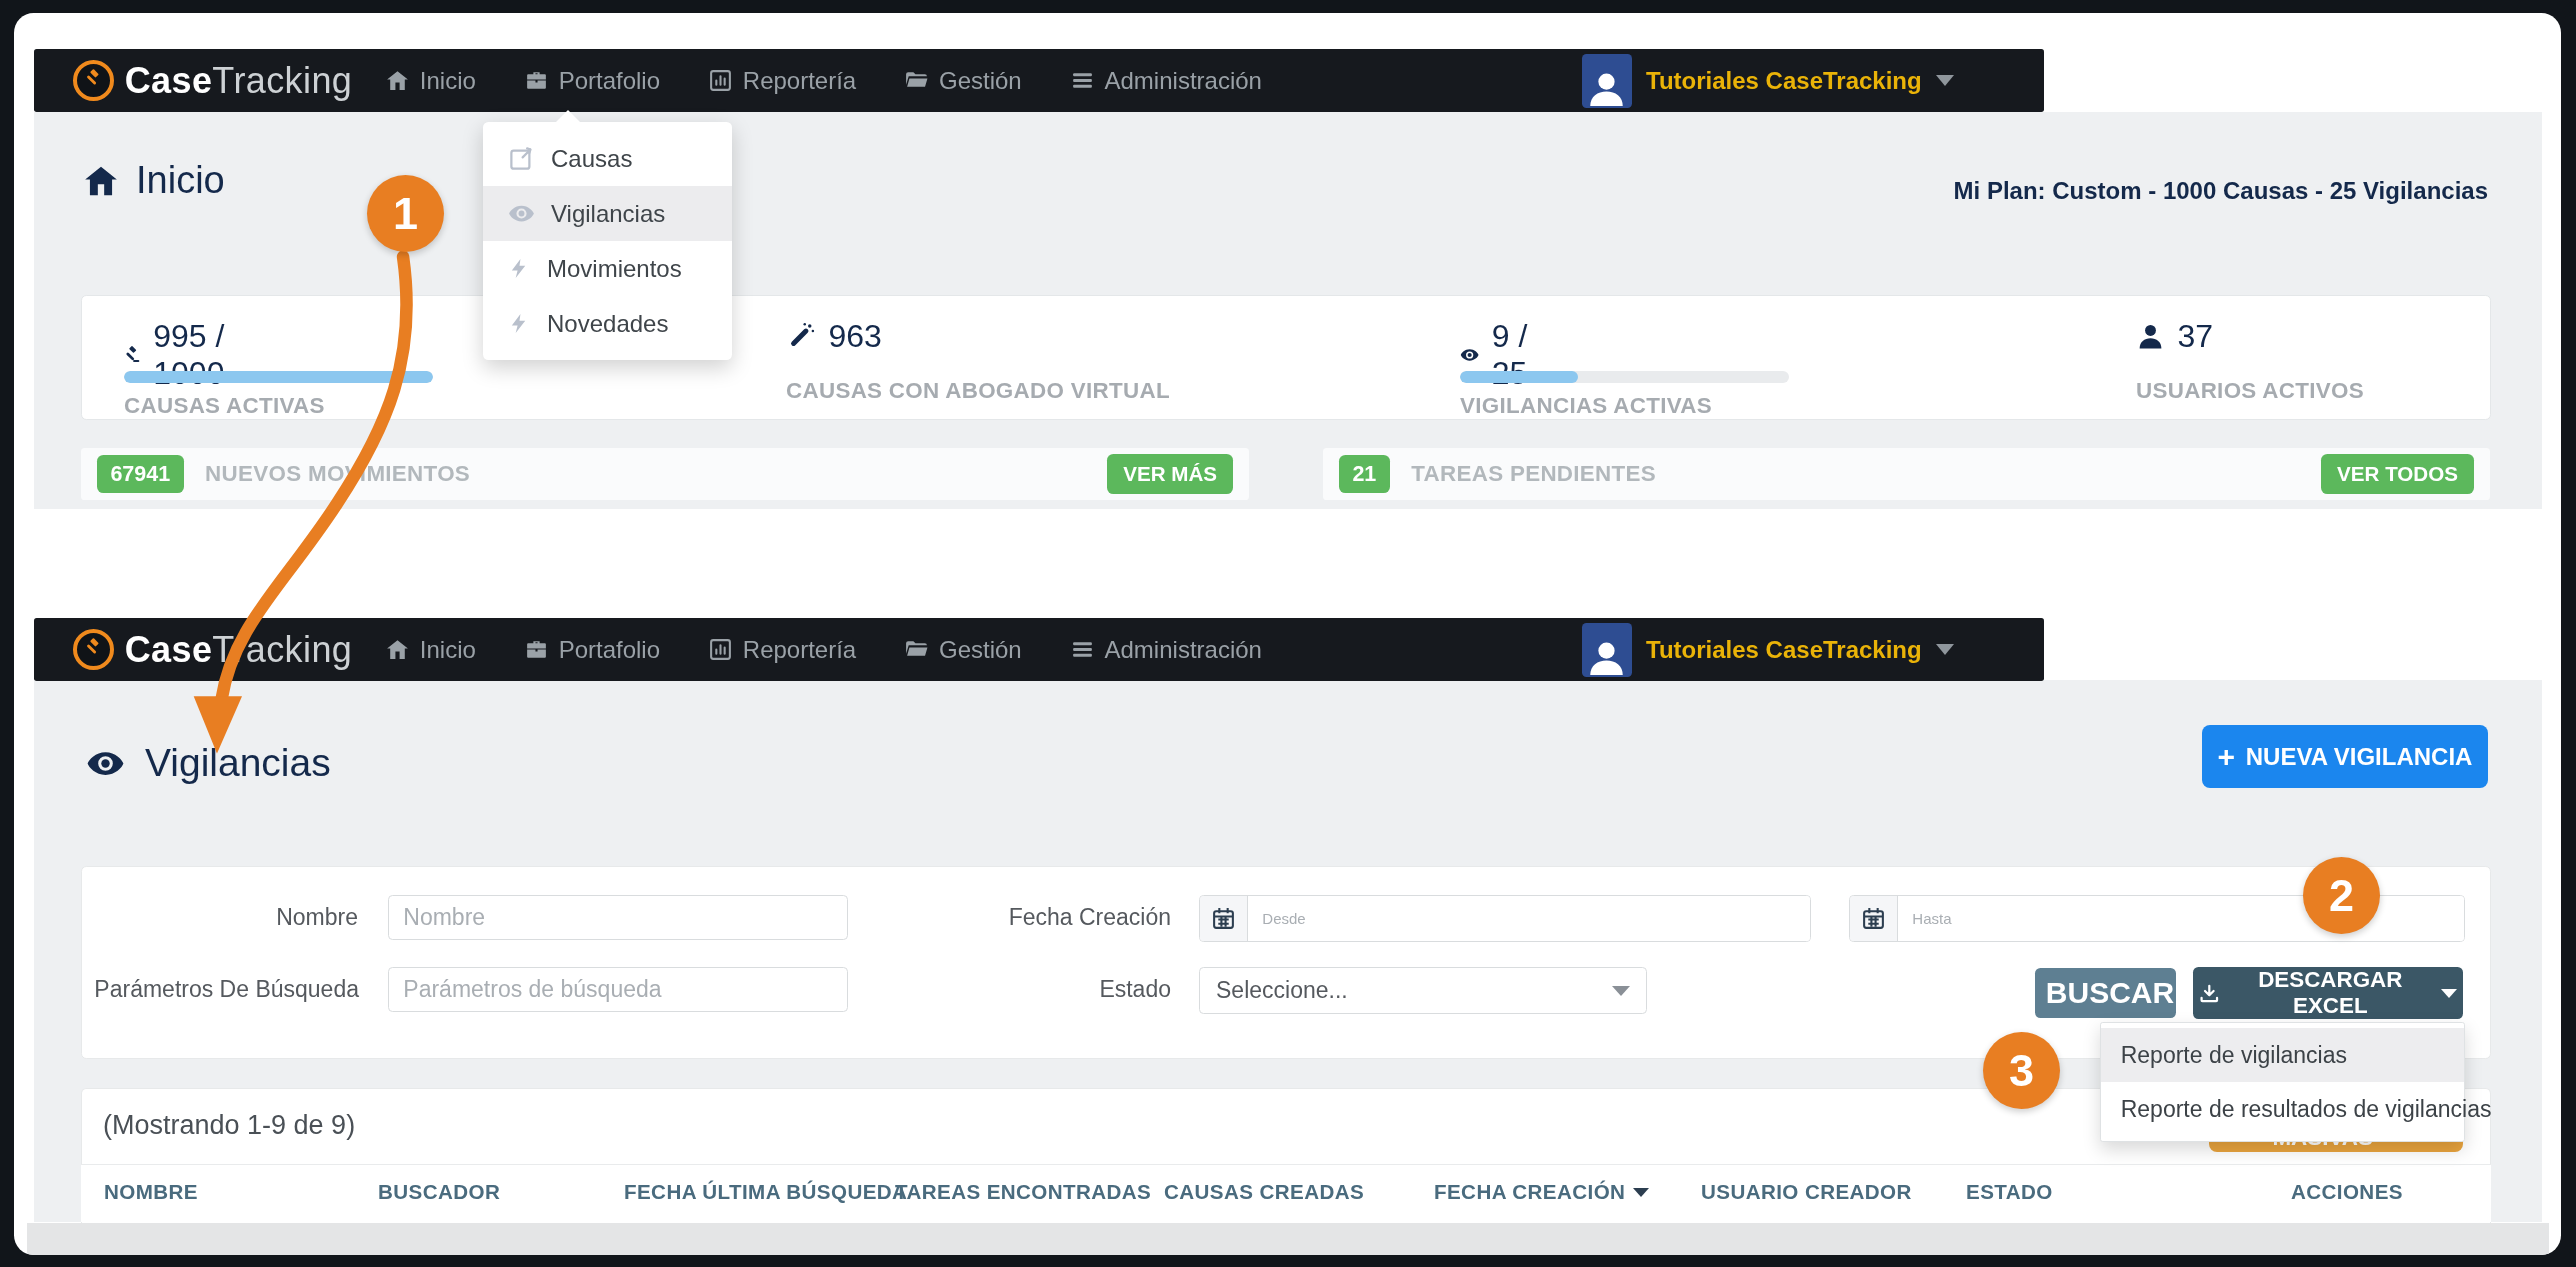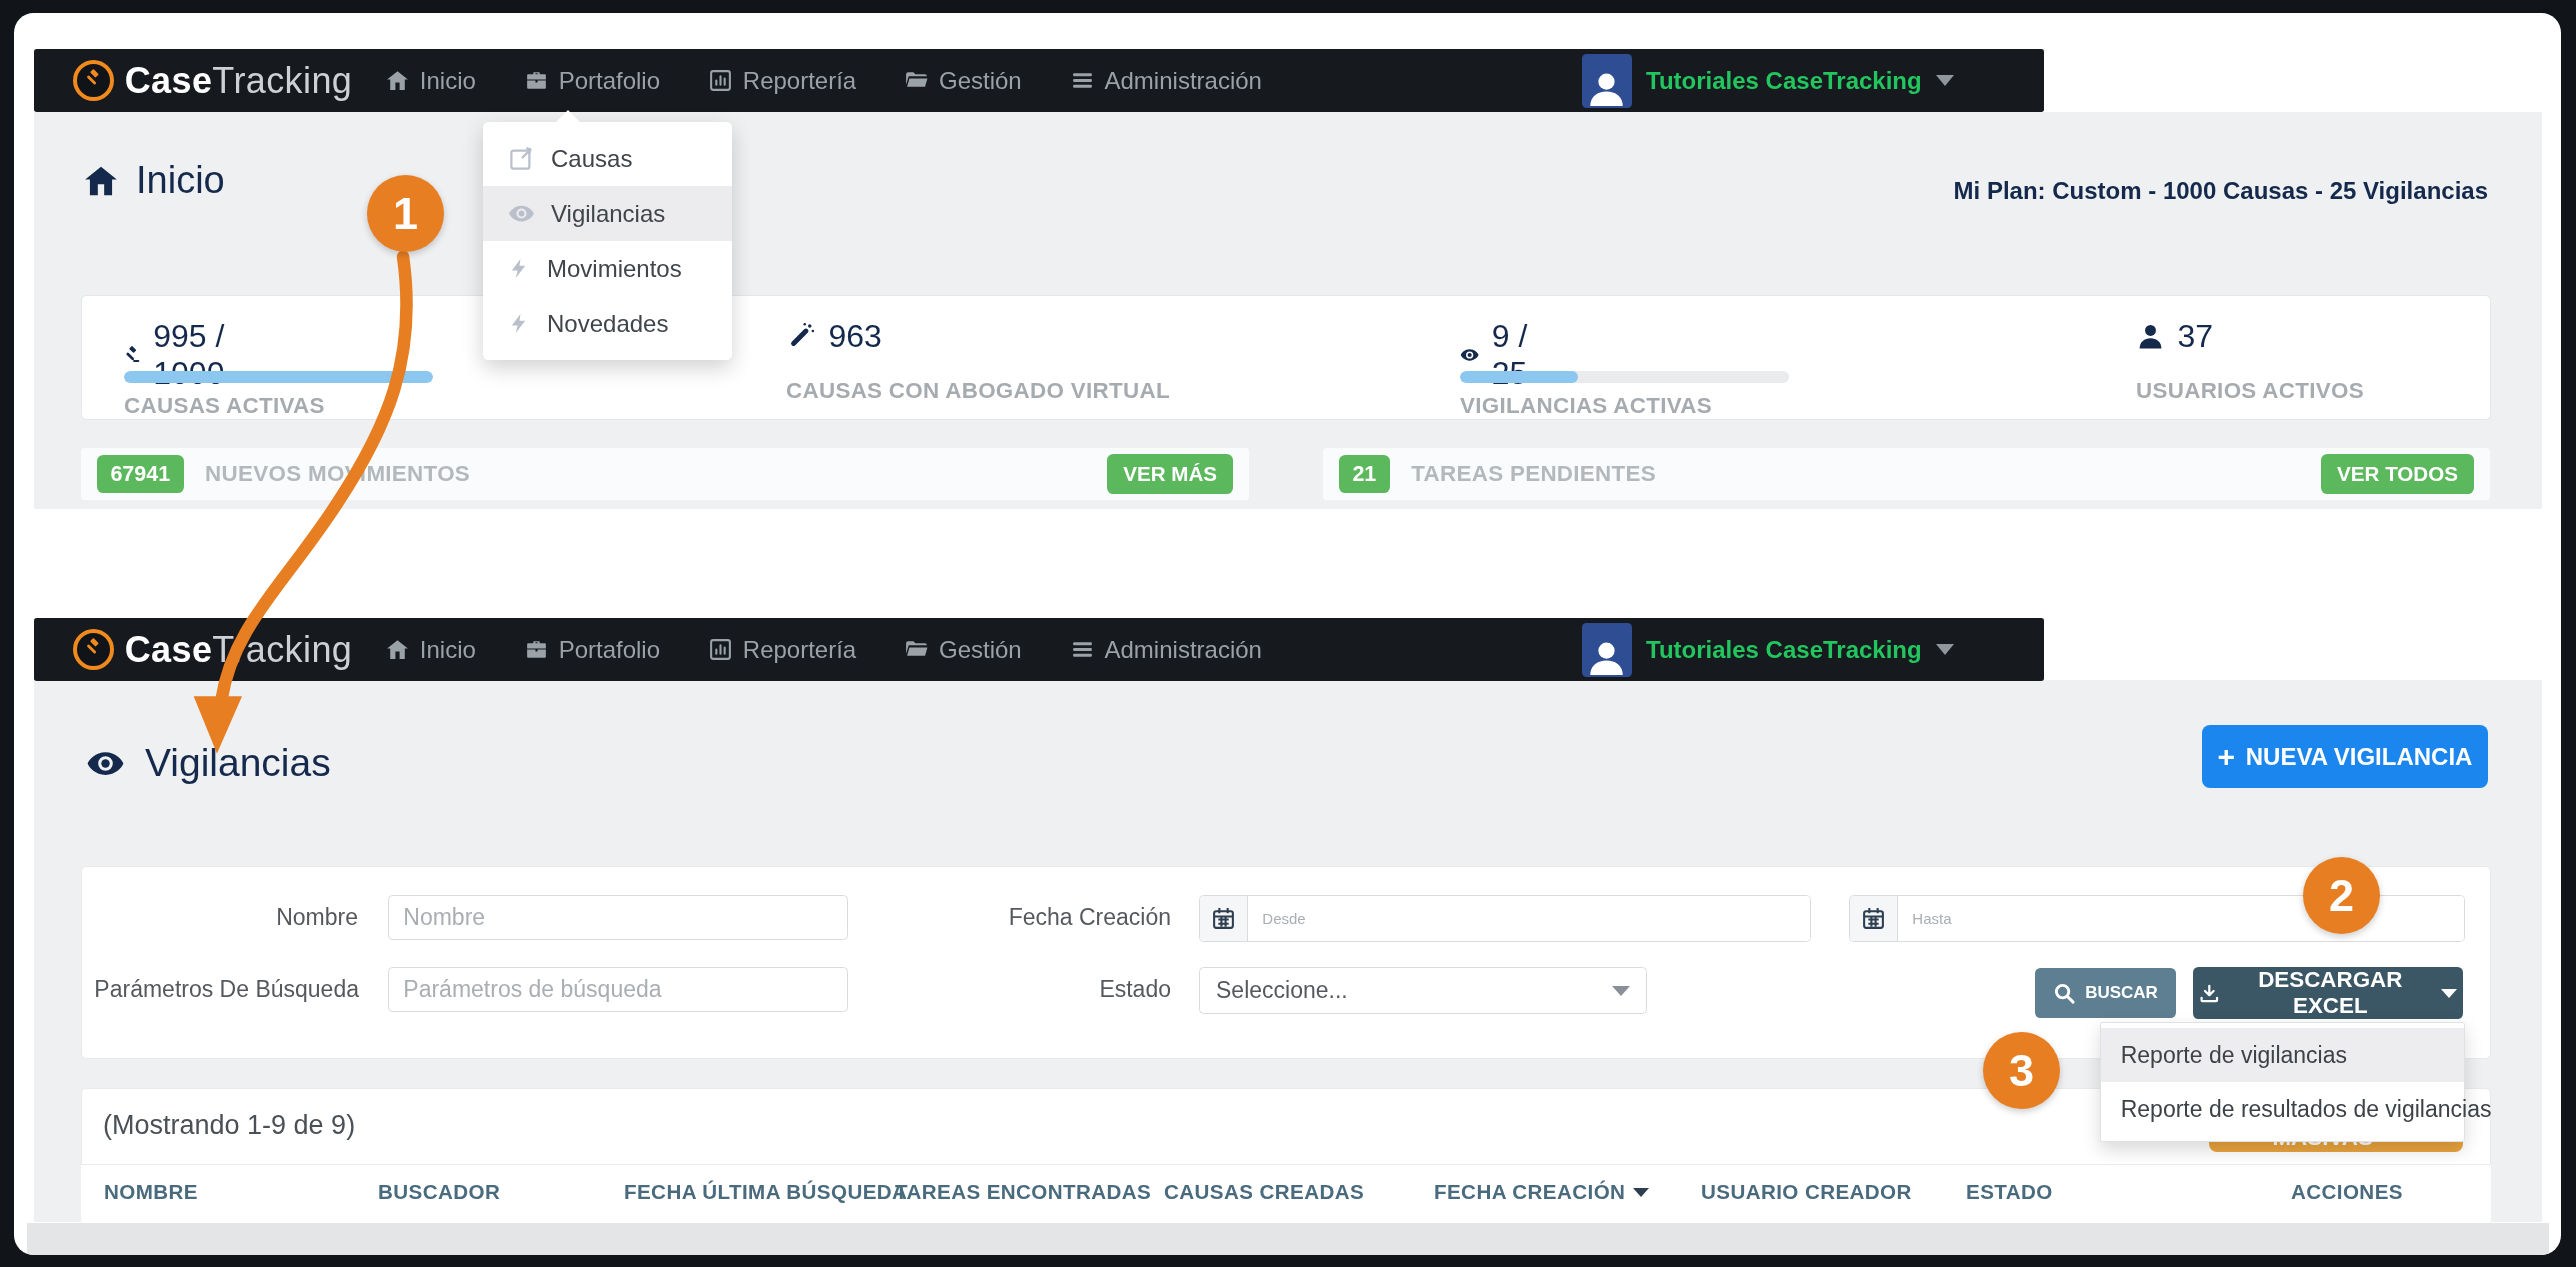--- a/index.html
+++ b/index.html
@@ -15,21 +15,21 @@
   .brand{position:absolute;left:39px;top:0;height:63px;display:flex;align-items:center;gap:10.7px;}
   .brand-circle{width:41px;height:41px;border-radius:50%;background:#101317;border:4.5px solid #f08a1d;display:flex;align-items:center;justify-content:center;}
   .brand-text{font-size:36px;color:#fff;letter-spacing:0.4px;}
   .brand-text b{font-weight:800;}
   .brand-text span{font-weight:300;color:#cdd1d4;}
   .nav-items{position:absolute;left:351px;top:0;height:63px;display:flex;align-items:center;gap:48px;}
   .nav-item{display:flex;align-items:center;gap:9.8px;color:#9aa1a7;font-size:24px;cursor:pointer;}
   .nav-item svg{display:block;}
   .nav-user{position:absolute;right:90px;top:0;height:63px;display:flex;align-items:center;gap:14.3px;}
   .avatar{width:50px;height:54px;background:#2e4d92;border-radius:4.5px;display:flex;align-items:flex-end;justify-content:center;overflow:hidden;}
-  .user-name{color:#22c55e;font-size:24px;font-weight:bold;}
+  .user-name{color:#eab308;font-size:24px;font-weight:bold;}
   .caret-down{width:0;height:0;border-left:9.8px solid transparent;border-right:9.8px solid transparent;border-top:11.6px solid #8f969c;}
 
   
   .bg1{position:absolute;left:34px;top:112px;width:2508px;height:397px;background:#eef0f2;}
   .bg2{position:absolute;left:34px;top:680px;width:2508px;height:542px;background:#eef0f2;}
   .bg-cut{position:absolute;left:27px;top:1223px;width:2522px;height:32px;background:#e4e5e6;}
 
   
   .page-title{position:absolute;display:flex;align-items:center;gap:16px;color:#14294b;}
   .title1{left:82px;top:159px;font-size:38px;font-weight:500;}
@@ -64,21 +64,21 @@
   .flabel{position:absolute;font-size:23px;color:#55595e;text-align:right;line-height:45px;white-space:nowrap;}
   .finput{position:absolute;height:45px;border:0.9px solid #d9dcde;border-radius:4.5px;font-size:23px;color:#3c4247;padding:0 14.3px;outline:none;background:#fff;}
   .finput::placeholder{color:#a9aeb3;}
   .igroup{position:absolute;height:47px;border:0.9px solid #d9dcde;border-radius:4.5px;background:#fff;display:flex;overflow:hidden;}
   .iaddon{width:48px;background:#f5f6f8;border-right:0.9px solid #d9dcde;display:flex;align-items:center;justify-content:center;color:#2c3e50;}
   .igroup input{flex:1;border:none;outline:none;font-size:15px;padding:0 14.3px;color:#737373;}
   .igroup input::placeholder{color:#a9aeb3;}
   .fselect{position:absolute;height:47px;border:0.9px solid #d9dcde;border-radius:4.5px;background:#fff;display:flex;align-items:center;font-size:23px;color:#55595e;padding:0 16px;cursor:pointer;}
   .fselect .caret{margin-left:auto;width:0;height:0;border-left:9px solid transparent;border-right:9px solid transparent;border-top:10.7px solid #8a9097;}
 
-  .btn-buscar{position:absolute;left:2035px;top:968px;width:141px;height:50px;background:#5e7f92;border:none;border-radius:5.4px;color:#fff;font-weight:bold;font-size:17px;display:flex;align-items:center;justify-content:center;gap:9px;cursor:pointer;}
+  .btn-buscar{position:absolute;left:2035px;top:968px;width:141px;height:50px;background:#5e7f92;border:none;border-radius:5.4px;color:#fff;font-weight:bold;font-size:30px;display:flex;align-items:center;justify-content:center;gap:9px;cursor:pointer;}
   .btn-excel{position:absolute;left:2193px;top:967px;width:270px;height:52px;background:#3b5766;border:none;border-radius:5.4px;color:#fff;font-weight:bold;font-size:22.4px;display:flex;align-items:center;justify-content:center;gap:9.8px;cursor:pointer;}
   .caret-white{width:0;height:0;border-left:8px solid transparent;border-right:8px solid transparent;border-top:9.8px solid #fff;}
 
   .menu2{position:absolute;left:2100px;top:1022px;width:365px;background:#fff;border:0.9px solid #dfe2e4;border-radius:2.7px;box-shadow:0 7.2px 18px rgba(0,0,0,.15);z-index:30;padding:5.4px 0;}
   .menu2-item{font-size:23px;color:#3c4247;padding:13.4px 19.7px;cursor:pointer;white-space:nowrap;}
   .menu2-item.active{background:#ededef;}
 
   .table-card{position:absolute;left:81px;top:1088px;width:2410px;height:138px;background:#fff;border:0.9px solid #e7e9ea;border-radius:5.4px 5.4px 0 0;border-bottom:none;}
   .showing{position:absolute;left:103px;top:1110px;font-size:27px;color:#4a5056;}
   .btn-bulk{position:absolute;left:2209px;top:1097px;width:254px;height:55px;background:#e9a43e;border:none;border-radius:8px;color:#fff;font-weight:bold;font-size:22.4px;display:flex;align-items:center;justify-content:center;gap:10.7px;cursor:pointer;z-index:5;}

